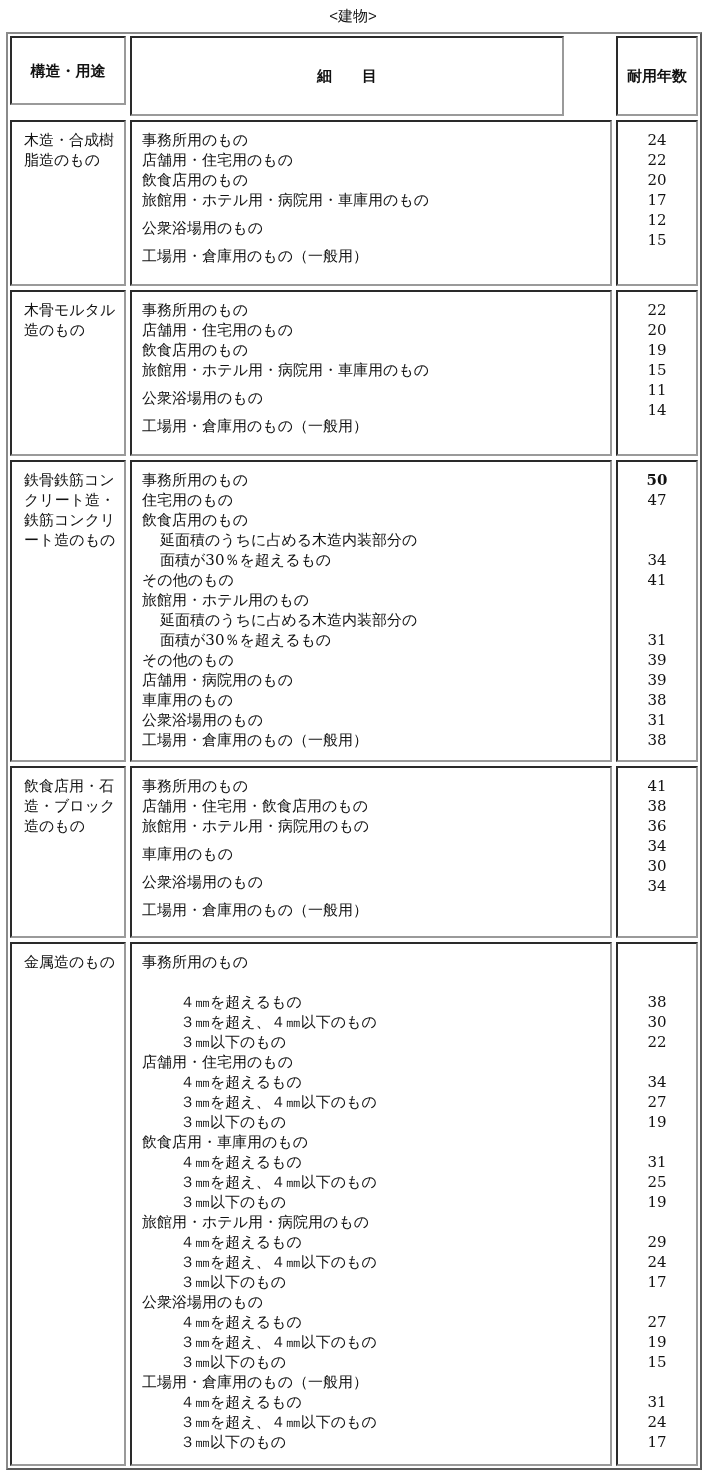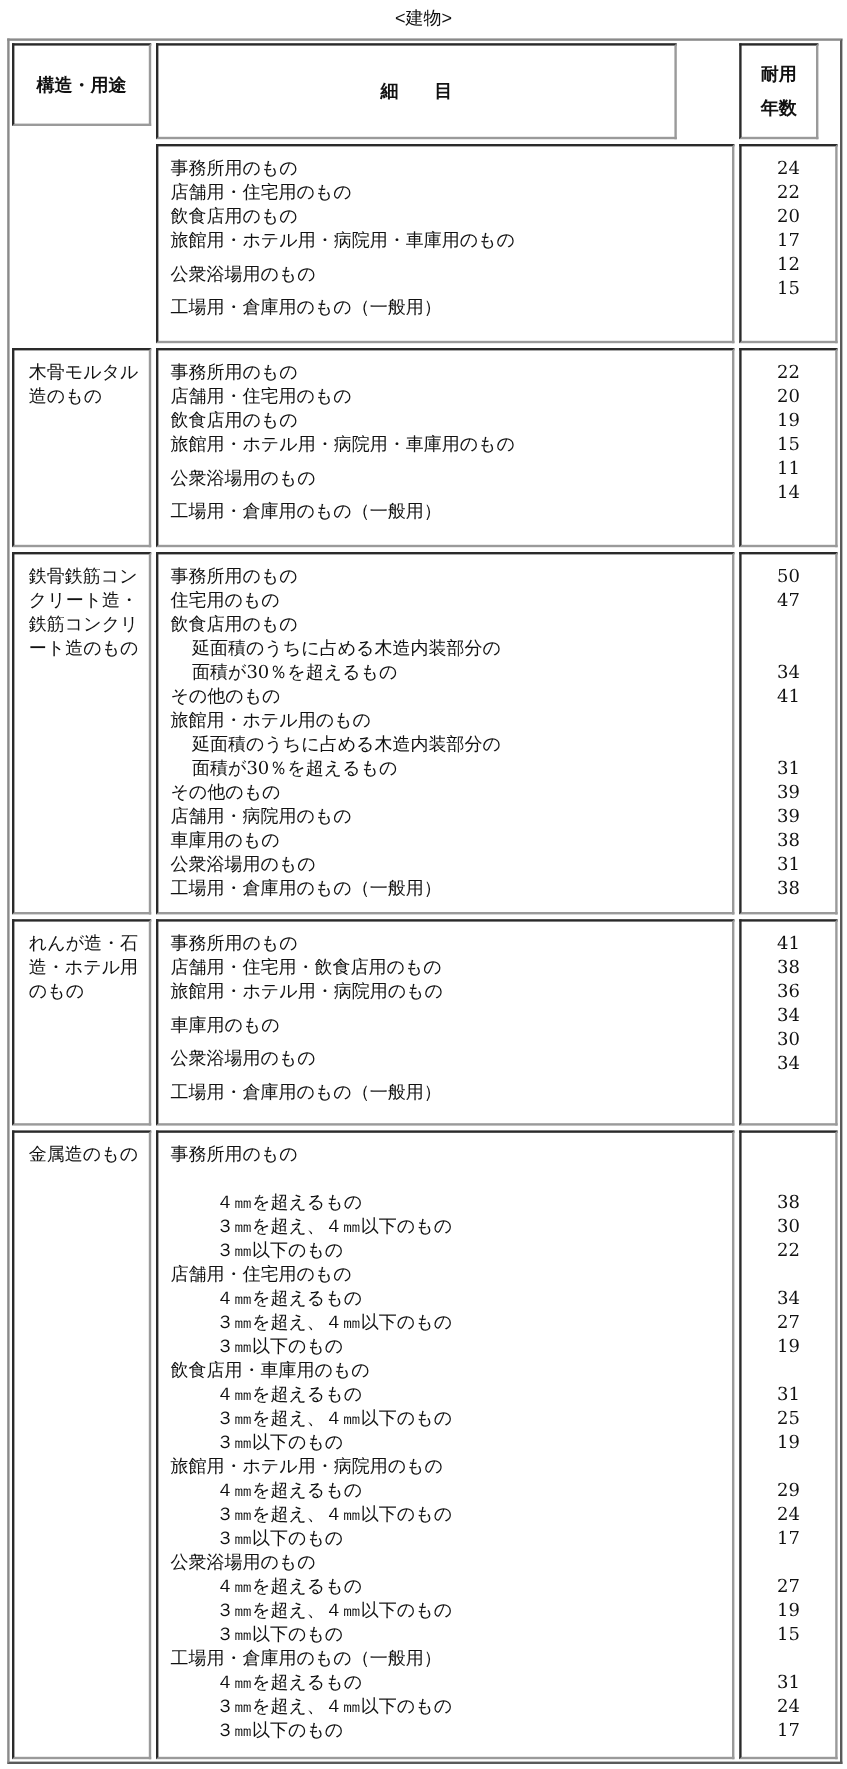--- a/index.html
+++ b/index.html
@@ -23,24 +23,27 @@
 <div class="title">&lt;建物&gt;</div>
 
 <div class="outer" id="tbl">
 
   <div class="cell hdr" style="left:2px;top:2px;width:116px;height:69px;">
     <span>構造・用途</span>
   </div>
   <div class="cell hdr" style="left:122px;top:2px;width:434px;height:80px;">
     <span style="white-space:pre;">細　　目</span>
   </div>
-  <div class="cell hdr" style="left:608px;top:2px;width:66px;height:80px;flex-direction:column;">
+  <div class="cell hdr" style="left:608px;top:2px;width:82px;height:80px;flex-direction:row;">
     <span>耐用</span>
     <span>年数</span>
   </div>
+<div class="cell" style="left: 2px; top: 86px; width: 116px; height: 166px;">
+      <div class="struct">木造・合成樹脂造のもの</div>
+    </div>
     <div class="cell" style="left: 122px; top: 86px; width: 482px; height: 166px;">
       <div class="ln" style="top: 8px; left: 10px;">事務所用のもの</div>
       <div class="ln" style="top: 28px; left: 10px;">店舗用・住宅用のもの</div>
       <div class="ln" style="top: 48px; left: 10px;">飲食店用のもの</div>
       <div class="ln" style="top: 68px; left: 10px;">旅館用・ホテル用・病院用・車庫用のもの</div>
       <div class="ln" style="top: 96px; left: 10px;">公衆浴場用のもの</div>
       <div class="ln" style="top: 124px; left: 10px;">工場用・倉庫用のもの（一般用）</div>
     </div>
     <div class="cell" style="left: 608px; top: 86px; width: 82px; height: 166px;">
       <div class="num" style="top: 8px;">24</div>
@@ -82,33 +85,33 @@
       <div class="ln" style="top: 128px; left: 10px;">旅館用・ホテル用のもの</div>
       <div class="ln" style="top: 148px; left: 28px;">延面積のうちに占める木造内装部分の</div>
       <div class="ln" style="top: 168px; left: 28px;">面積が30％を超えるもの</div>
       <div class="ln" style="top: 188px; left: 10px;">その他のもの</div>
       <div class="ln" style="top: 208px; left: 10px;">店舗用・病院用のもの</div>
       <div class="ln" style="top: 228px; left: 10px;">車庫用のもの</div>
       <div class="ln" style="top: 248px; left: 10px;">公衆浴場用のもの</div>
       <div class="ln" style="top: 268px; left: 10px;">工場用・倉庫用のもの（一般用）</div>
     </div>
     <div class="cell" style="left: 608px; top: 426px; width: 82px; height: 302px;">
-      <div class="num" style="top: 8px;">50</div>
+      <div class="num" style="top: 8px; font-weight: bold;">50</div>
       <div class="num" style="top: 28px;">47</div>
       <div class="num" style="top: 88px;">34</div>
       <div class="num" style="top: 108px;">41</div>
       <div class="num" style="top: 168px;">31</div>
       <div class="num" style="top: 188px;">39</div>
       <div class="num" style="top: 208px;">39</div>
       <div class="num" style="top: 228px;">38</div>
       <div class="num" style="top: 248px;">31</div>
       <div class="num" style="top: 268px;">38</div>
     </div>
     <div class="cell" style="left: 2px; top: 732px; width: 116px; height: 172px;">
-      <div class="struct">れんが造・石造・ホテル用のもの</div>
+      <div class="struct">飲食店用・石造・ブロック造のもの</div>
     </div>
     <div class="cell" style="left: 122px; top: 732px; width: 482px; height: 172px;">
       <div class="ln" style="top: 8px; left: 10px;">事務所用のもの</div>
       <div class="ln" style="top: 28px; left: 10px; text-align: center;">店舗用・住宅用・飲食店用のもの</div>
       <div class="ln" style="top: 48px; left: 10px;">旅館用・ホテル用・病院用のもの</div>
       <div class="ln" style="top: 76px; left: 10px;">車庫用のもの</div>
       <div class="ln" style="top: 104px; left: 10px;">公衆浴場用のもの</div>
       <div class="ln" style="top: 132px; left: 10px;">工場用・倉庫用のもの（一般用）</div>
     </div>
     <div class="cell" style="left: 608px; top: 732px; width: 82px; height: 172px;">

